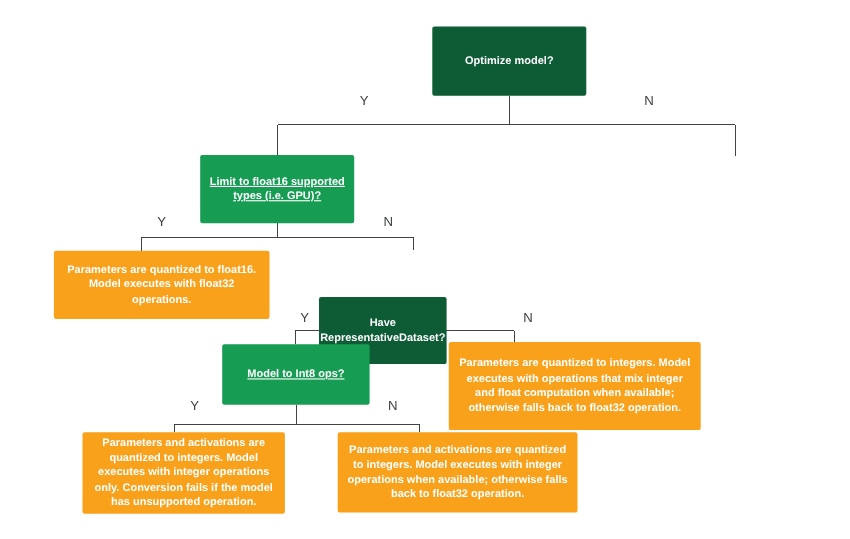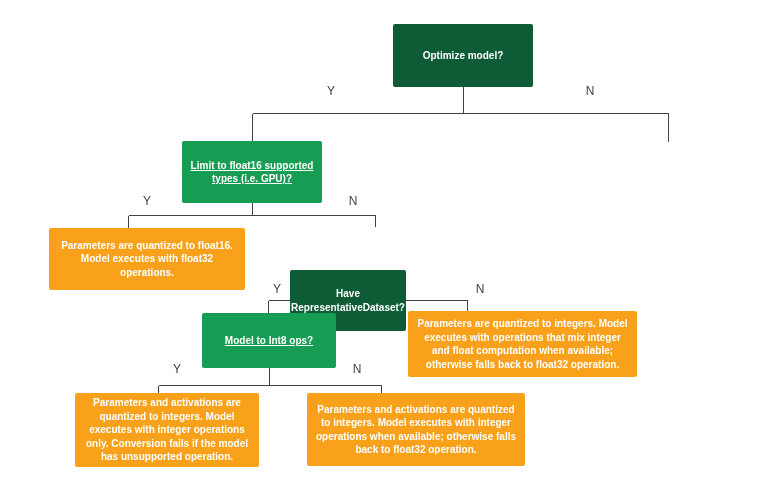--- a/index.html
+++ b/index.html
@@ -42,21 +42,21 @@
   .node.dark   { background: var(--dark-green, #0d5c36); }
   .node.green  { background: var(--green, #179c53); text-decoration: underline; }
   .node.orange { background: var(--orange, #f9a11b); margin-left: 12px; }
 
   #n-optimize            { left: 393px; top: 24px;  width: 140px; height: 63px; }
   #n-float16             { left: 182px; top: 141px; width: 140px; height: 62px; }
   #n-convert             { left: 598px; top: 142px; width: 144px; height: 62px; }
   #n-float16-result      { left: 37px;  top: 228px; width: 196px; height: 62px; }
   #n-have-dataset        { left: 290px; top: 227px; width: 116px; height: 61px; margin-top: 43px; }
   #n-int8                { left: 202px; top: 313px; width: 134px; height: 55px; }
-  #n-mixed-result        { left: 396px; top: 311px; width: 229px; height: 66px; }
+  #n-mixed-result        { left: 396px; top: 311px; width: 229px; height: 80px; }
   #n-int8-result         { left: 63px;  top: 393px; width: 184px; height: 74px; }
   #n-int-fallback-result { left: 295px; top: 393px; width: 218px; height: 73px; }
 
   .edge-label {
     position: absolute;
     transform: translate(-50%, -50%);
     font-size: 12px;
     color: #3b3e40;
     line-height: 1;
   }

